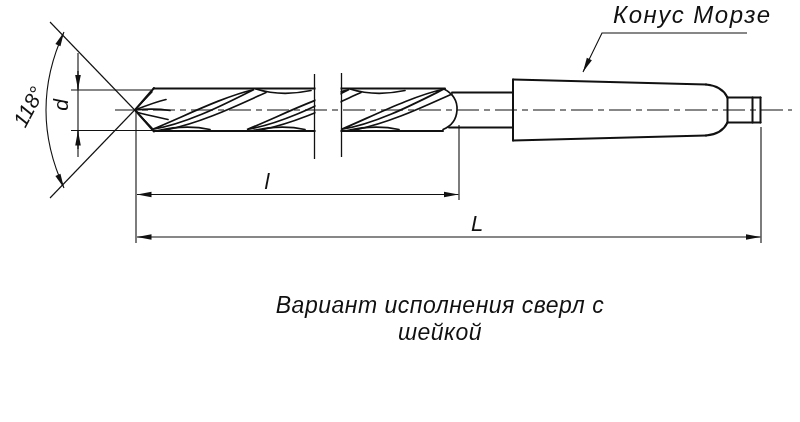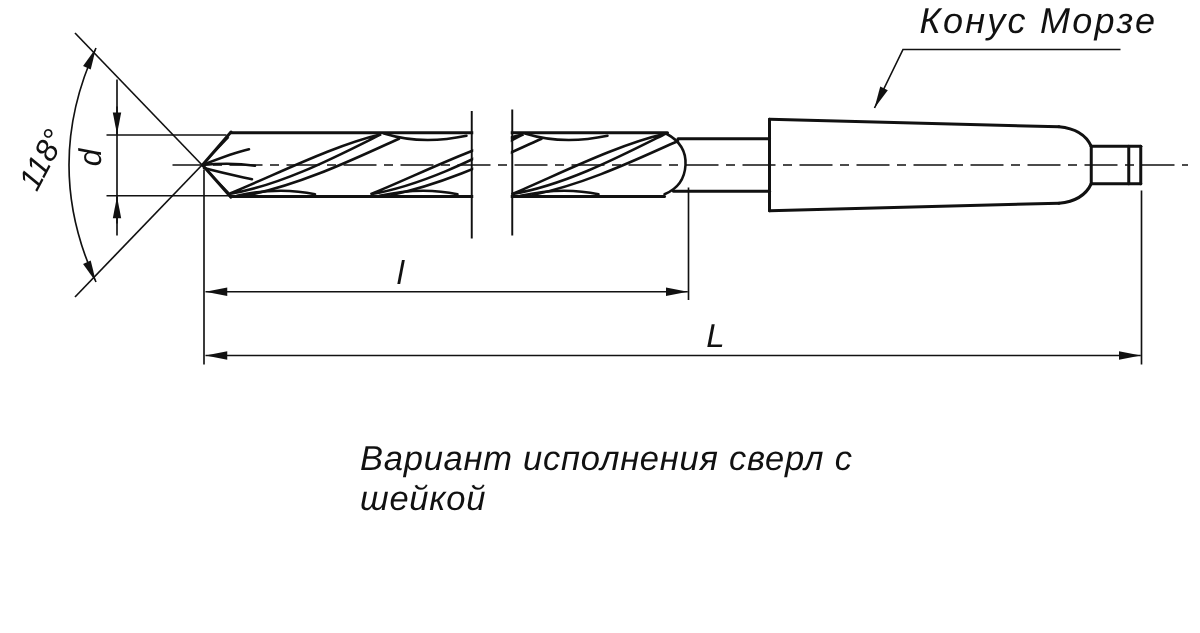--- a/index.html
+++ b/index.html
@@ -9,21 +9,21 @@
   }
   .canvas svg{position:absolute;left:0;top:0;}
   .lbl{position:absolute;font-style:italic;color:#111;white-space:nowrap;}
   .lbl-callout{left:613px;top:1px;font-size:24px;letter-spacing:1.5px;}
   .lbl-angle{left:-1px;top:95px;width:60px;text-align:center;font-size:21px;
              transform:rotate(-62deg);transform-origin:center;}
   .lbl-d{left:48px;top:93px;width:26px;text-align:center;font-size:21px;
          transform:rotate(-90deg);transform-origin:center;}
   .lbl-l{left:255px;top:169px;width:24px;text-align:center;font-size:22px;}
   .lbl-L{left:465px;top:211px;width:24px;text-align:center;font-size:22px;}
-  .caption{position:absolute;left:240px;top:292px;width:400px;text-align:left;
+  .caption{position:absolute;left:240px;top:292px;width:400px;text-align:center;
            font-size:23px;font-style:italic;letter-spacing:0.5px;}
 </style>
 </head>
 <body>
 
 <div class="canvas">
 
 <svg width="800" height="422" viewBox="0 0 800 422">
   <defs>
     <marker id="arr" markerUnits="userSpaceOnUse" markerWidth="18" markerHeight="10" refX="16.5" refY="5" orient="auto-start-reverse">

